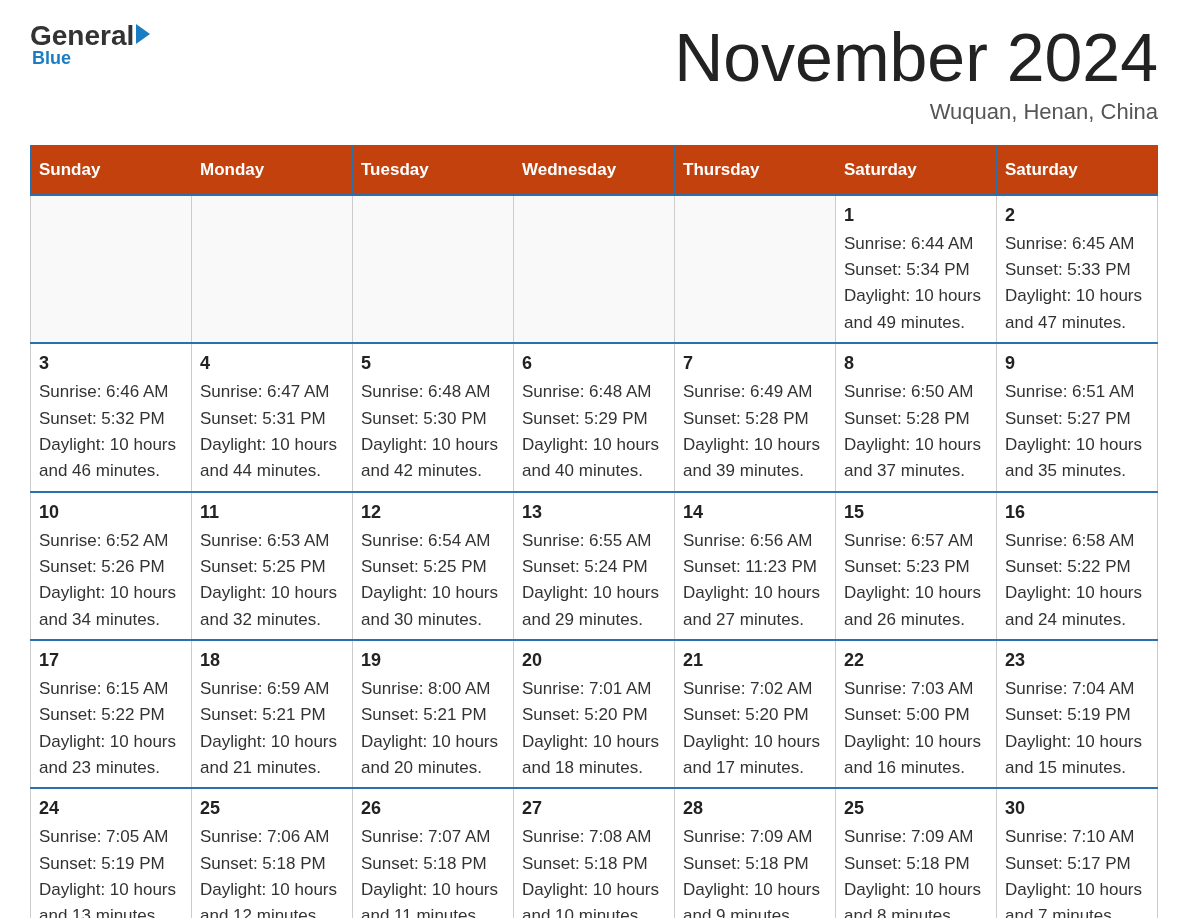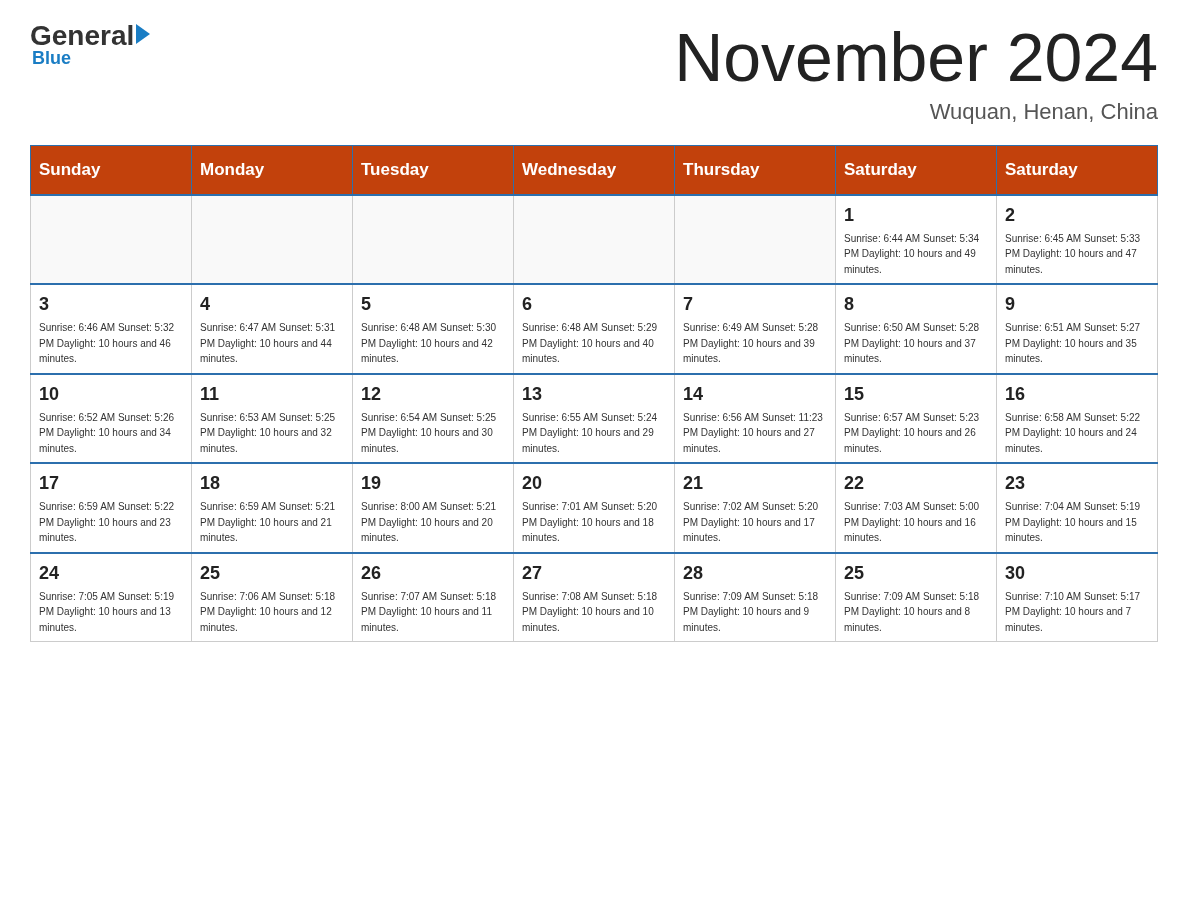--- a/index.html
+++ b/index.html
@@ -83,21 +83,21 @@
       color: #333;
     }
     .day-number {
       font-size: 18px;
       font-weight: bold;
       color: #222;
       display: block;
       margin-bottom: 2px;
     }
     .day-info {
-      font-size: 10px;
+      font-size: 17px;
       color: #333;
       line-height: 1.55;
     }
     .empty-cell {
       background: #f9f9f9;
     }
     tr.week-row td {
       border-top: 2px solid #2c6fad;
     }
   </style>
@@ -234,21 +234,21 @@
         <td>
           <span class="day-number">16</span>
           <div class="day-info">Sunrise: 6:58 AM
 Sunset: 5:22 PM
 Daylight: 10 hours and 24 minutes.</div>
         </td>
       </tr>
       <tr class="week-row">
         <td>
           <span class="day-number">17</span>
-          <div class="day-info">Sunrise: 6:59 AM
+          <div class="day-info">Sunrise: 6:15 AM
 Sunset: 5:22 PM
 Daylight: 10 hours and 23 minutes.</div>
         </td>
         <td>
           <span class="day-number">18</span>
           <div class="day-info">Sunrise: 6:59 AM
 Sunset: 5:21 PM
 Daylight: 10 hours and 21 minutes.</div>
         </td>
         <td>

